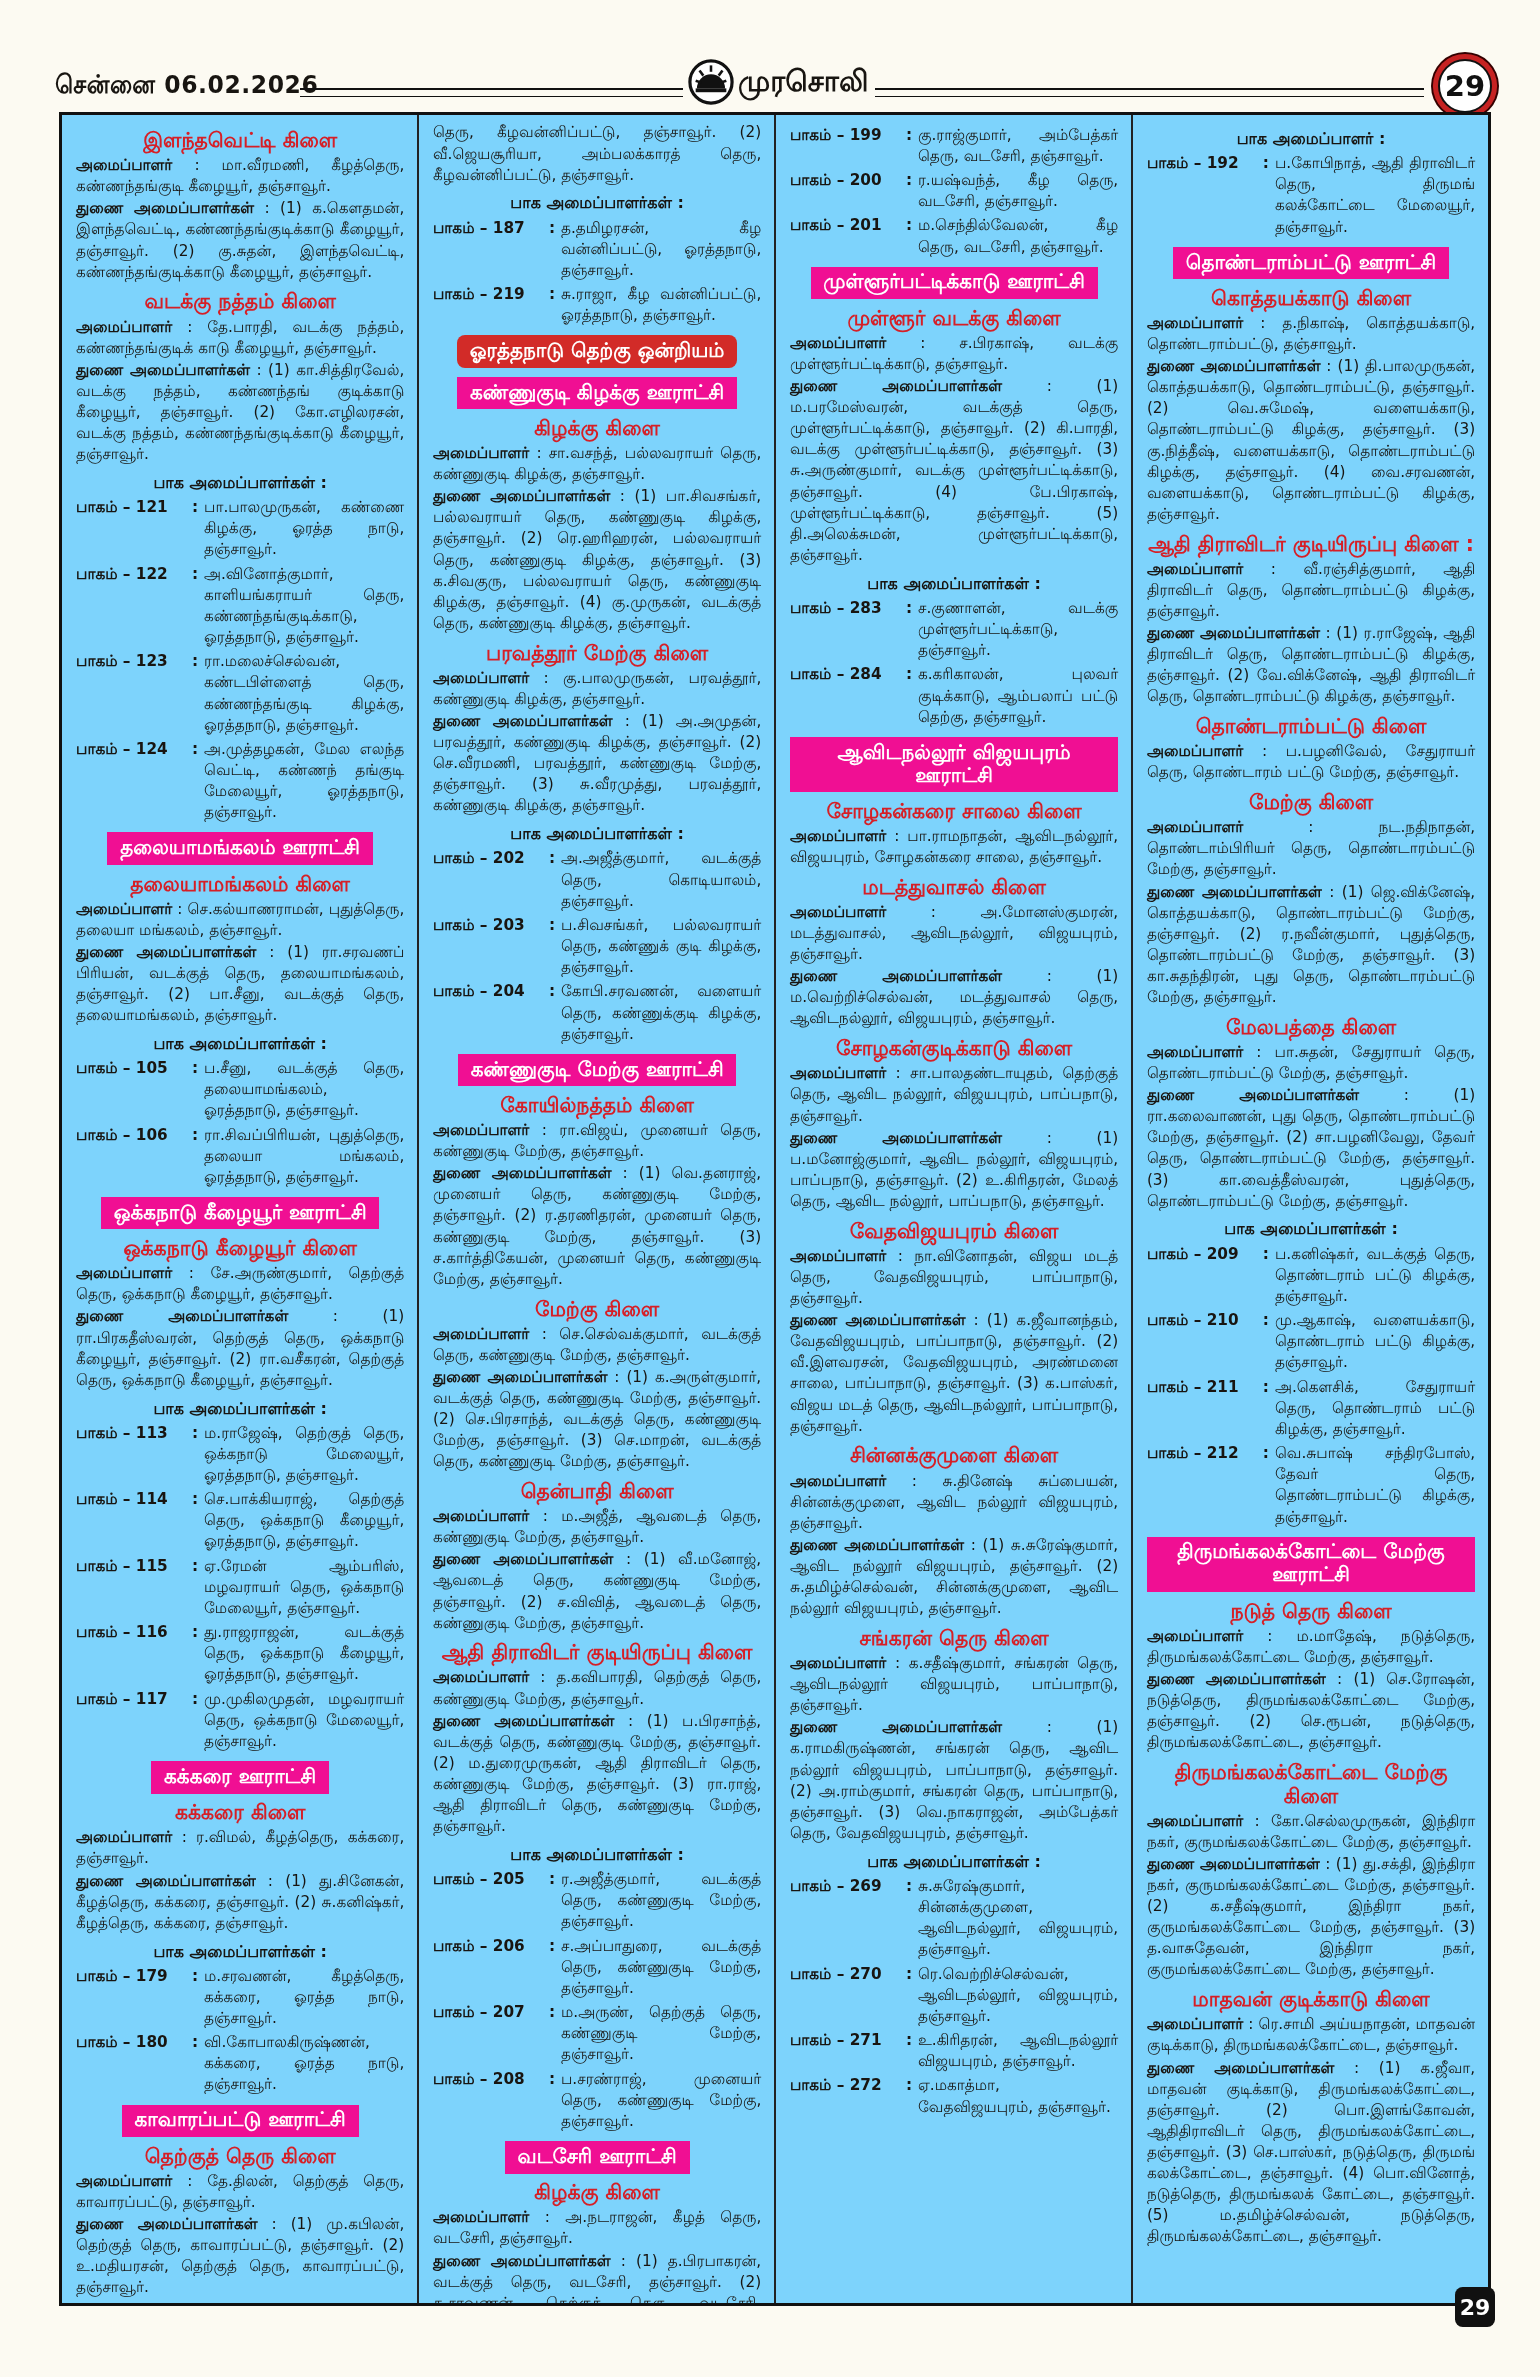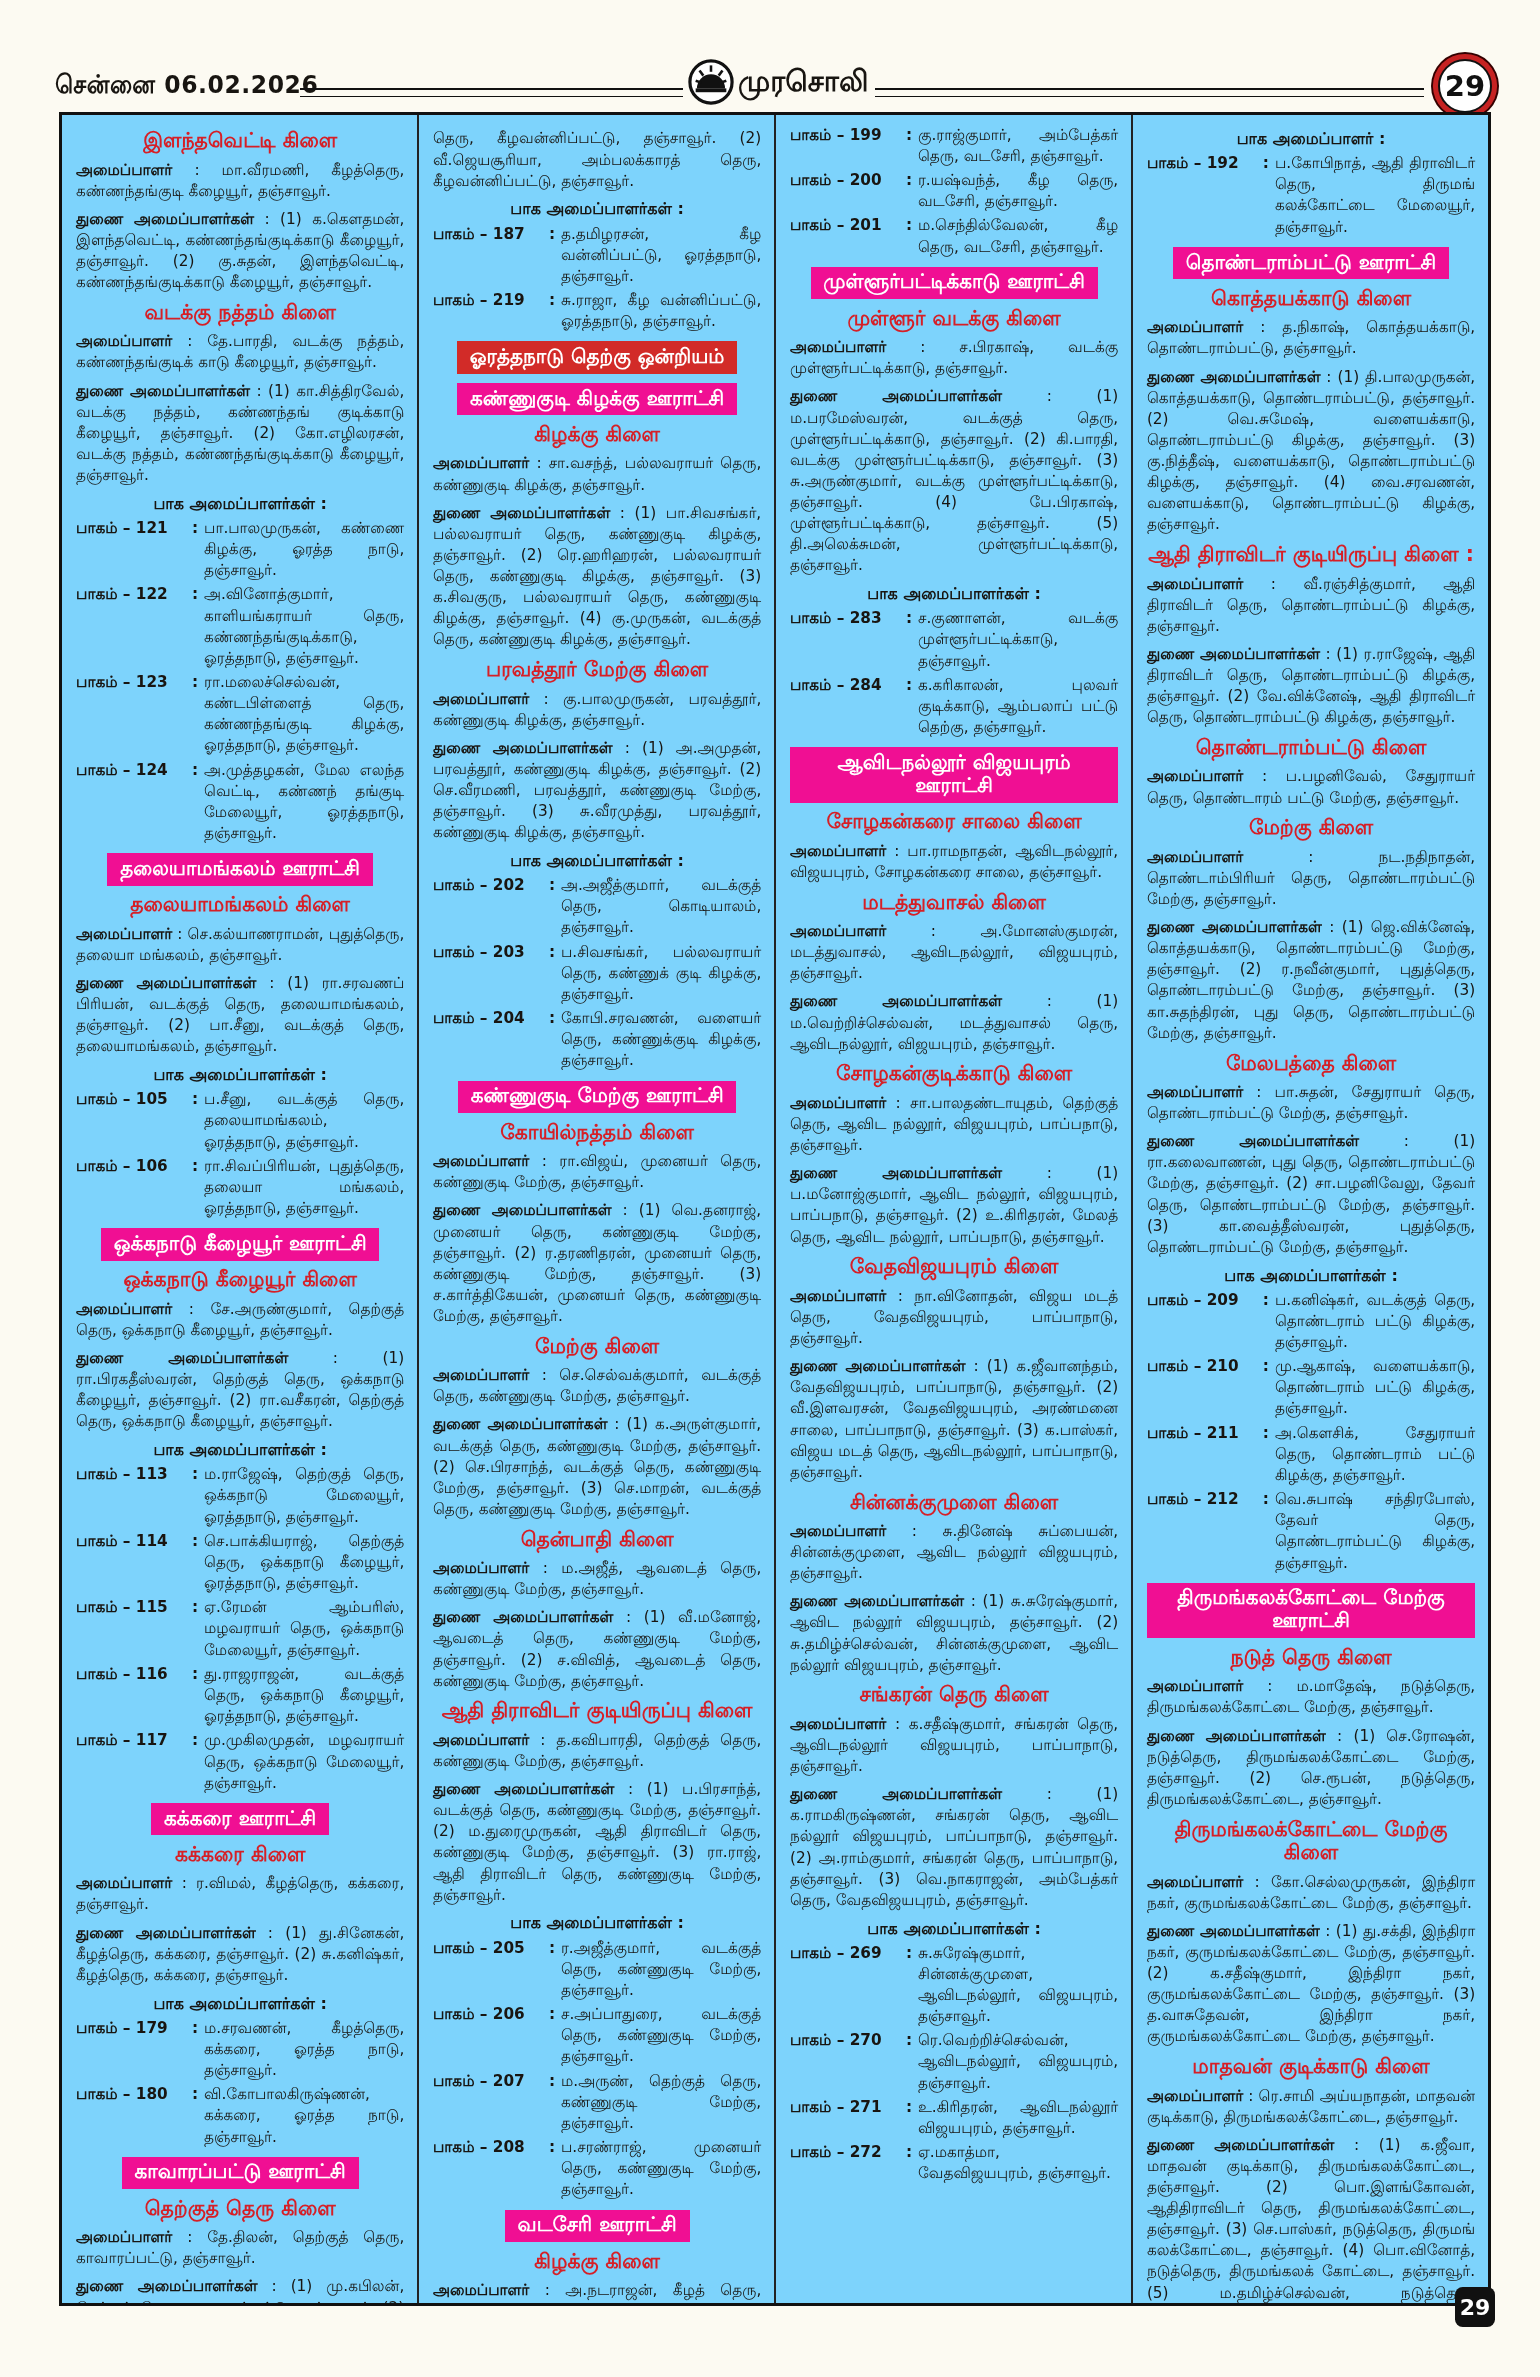--- a/index.html
+++ b/index.html
@@ -19,25 +19,25 @@
       display:flex;align-items:center;justify-content:center;font-size:29px;font-weight:bold;color:#111;}
   
   .sheet{position:absolute;left:59px;top:112px;width:1432px;height:2194px;background:#7dd3fc;
          border:3.8px solid #111;box-sizing:border-box;display:flex;}
   .col{flex:1 1 0;padding:6.4px 12.8px 5.1px 14px;overflow:hidden;}
   .vdiv{flex:0 0 1.9px;background:#222;}
   
   .banner-wrap{text-align:center;margin:9px 0 3.8px 0;}
   .banner{display:inline-block;color:#fff;font-weight:bold;font-size:20px;line-height:1.15;
           padding:3.8px 12.8px 5.7px 12.8px;}
-  .banner.union{background:#d22b28;}
+  .banner.union{background:#d22b28;border-radius:8px;}
   .banner.panch{background:#f00f93;}
   .branch{color:#d61f26;font-weight:bold;font-size:20.4px;text-align:center;margin:7.7px 0 2.6px 0;line-height:1.15;}
   .center-head{text-align:center;font-weight:bold;font-size:16px;margin:7.7px 0 2.6px 0;}
-  .para{font-size:15.3px;line-height:1.38;text-align:justify;margin:7px 0;}
+  .para{font-size:15.3px;line-height:1.38;text-align:justify;margin:1px 0;}
   .plabel{font-weight:bold;}
   .part{display:flex;font-size:15.3px;line-height:1.38;margin:3.2px 0;}
   .part-num{flex:0 0 110px;font-weight:bold;white-space:nowrap;}
   .part-colon{flex:0 0 18px;font-weight:bold;text-align:center;}
   .part-text{flex:1 1 auto;text-align:justify;}
   
   .footer-badge{position:absolute;left:1455px;top:2287px;width:40px;height:40px;background:#111;
       border-radius:7.7px;display:flex;align-items:center;justify-content:center;
       color:#fff;font-size:22px;font-weight:bold;}
 </style>

